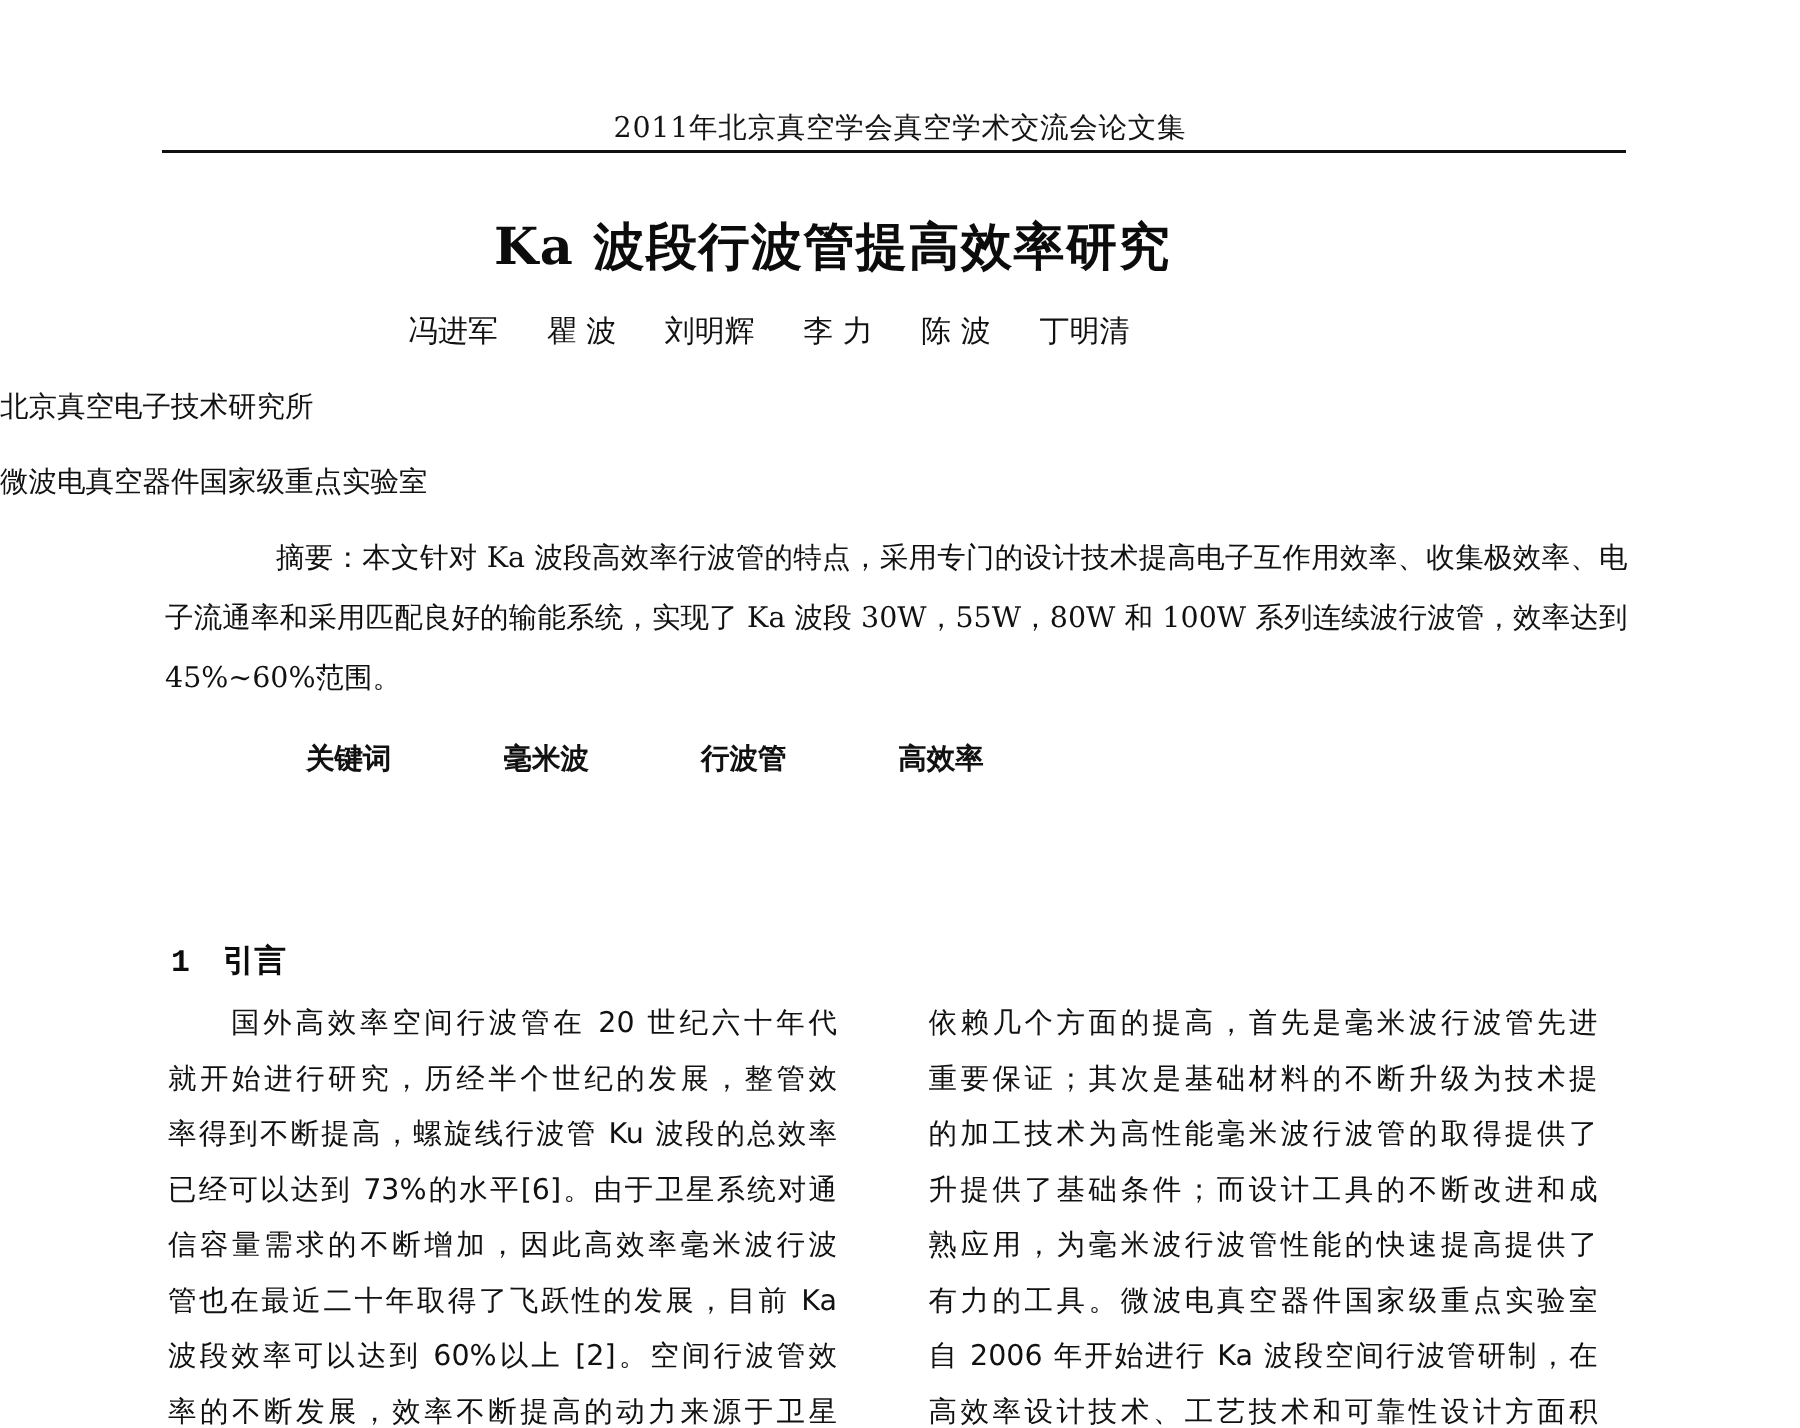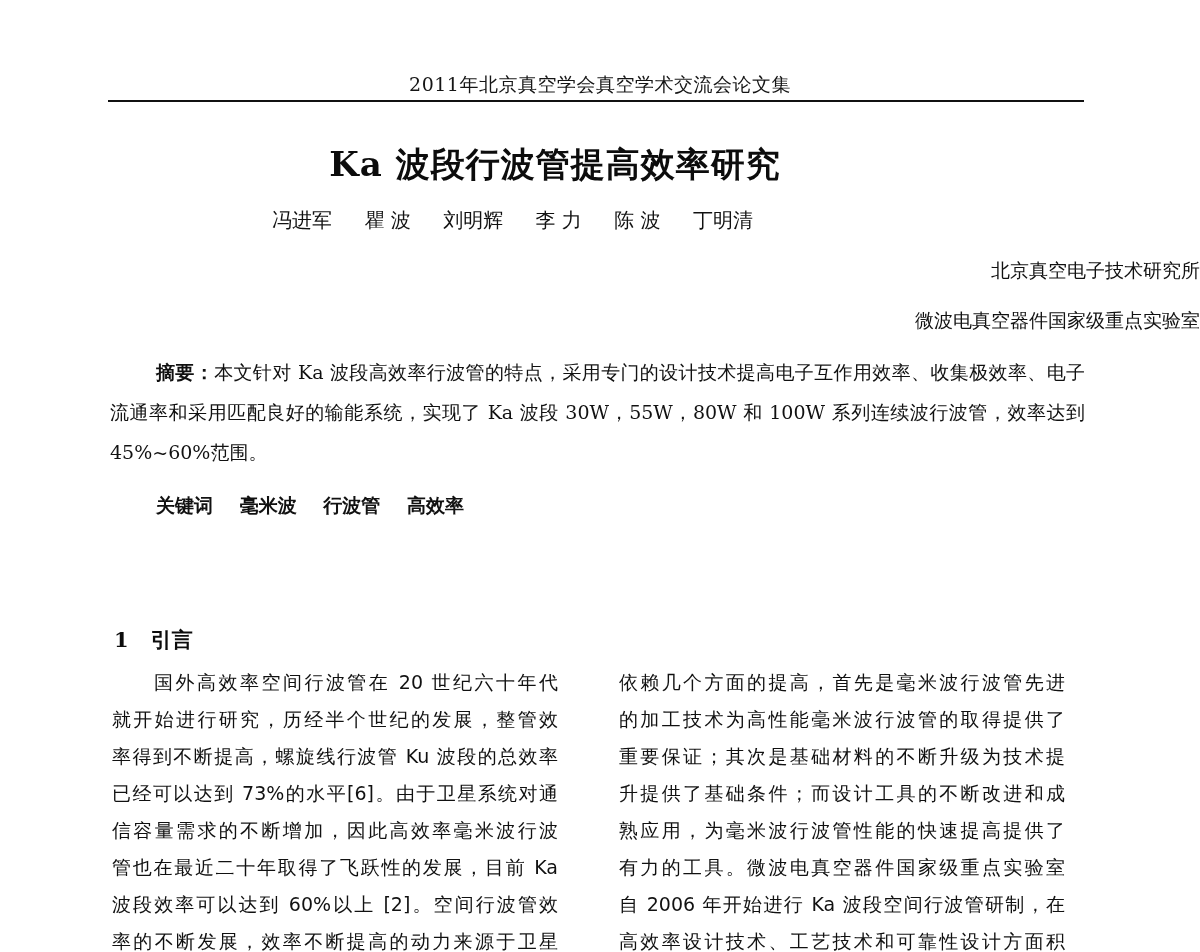--- a/index.html
+++ b/index.html
@@ -20,39 +20,39 @@
   .title {
     position: absolute; left: 0; top: 142px; width: 1110px; text-align: center;
     font-size: 34px; font-weight: bold; letter-spacing: 1px; color: #0c0c0c;
   }
   .authors {
     position: absolute; left: 0; top: 207px; width: 1025px; text-align: center;
     font-size: 20px; color: #111;
   }
   .authors span { display: inline-block; margin: 0 13px; }
   .affil {
-    position: absolute; left: 0; width: 1200px; text-align: right;
+    position: absolute; left: 0; width: 1200px; text-align: left;
     font-size: 19px; color: #111;
   }
   .affil1 { top: 258px; }
   .affil2 { top: 308px; }
   .abstract {
     position: absolute; left: 110px; top: 352px; width: 975px;
     font-size: 19px; line-height: 40px; text-indent: 46px; text-align: justify;
     color: #111;
   }
-  .abstract .label { font-weight: bold; }
+  .abstract .label { font-weight: normal; margin-left: 28px; }
   .keywords {
     position: absolute; left: 156px; top: 493px;
     font-size: 19px; font-weight: bold; color: #111;
   }
-  .keywords span { margin-right: 20px; }
+  .keywords span { margin-right: 20px; margin-left: 48px; }
   .section-heading {
     position: absolute; left: 114px; top: 626px;
-    font-size: 21px; font-weight: bold; color: #0c0c0c;
+    font-size: 21px; font-weight: bold; color: #0c0c0c; font-family: Liberation Mono, monospace;
   }
   .section-heading .num { margin-right: 22px; }
   .col {
     position: absolute; top: 664px; width: 446px;
     font-size: 19px; line-height: 37px; color: #111;
     font-family: "DejaVu Sans", "Liberation Sans", sans-serif;
   }
   .col-left { left: 112px; }
   .col-right { left: 619px; }
   .col .line { display: block; white-space: nowrap; overflow: hidden; text-align: justify; text-align-last: justify; }
@@ -99,22 +99,22 @@
     <span class="line">率得到不断提高，螺旋线行波管 Ku 波段的总效率</span>
     <span class="line">已经可以达到 73%的水平[6]。由于卫星系统对通</span>
     <span class="line">信容量需求的不断增加，因此高效率毫米波行波</span>
     <span class="line">管也在最近二十年取得了飞跃性的发展，目前 Ka</span>
     <span class="line">波段效率可以达到 60%以上 [2]。空间行波管效</span>
     <span class="line">率的不断发展，效率不断提高的动力来源于卫星</span>
   </div>
 
   <div class="col col-right">
     <span class="line">依赖几个方面的提高，首先是毫米波行波管先进</span>
+    <span class="line">重要保证；其次是基础材料的不断升级为技术提</span>
     <span class="line">的加工技术为高性能毫米波行波管的取得提供了</span>
-    <span class="line">重要保证；其次是基础材料的不断升级为技术提</span>
     <span class="line">升提供了基础条件；而设计工具的不断改进和成</span>
     <span class="line">熟应用，为毫米波行波管性能的快速提高提供了</span>
     <span class="line">有力的工具。微波电真空器件国家级重点实验室</span>
     <span class="line">自 2006 年开始进行 Ka 波段空间行波管研制，在</span>
     <span class="line">高效率设计技术、工艺技术和可靠性设计方面积</span>
   </div>
 
 </div>
 
 </body></html>

